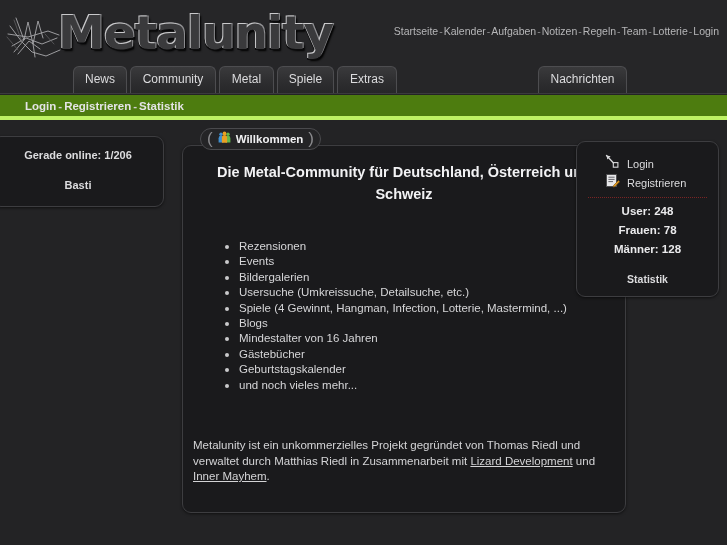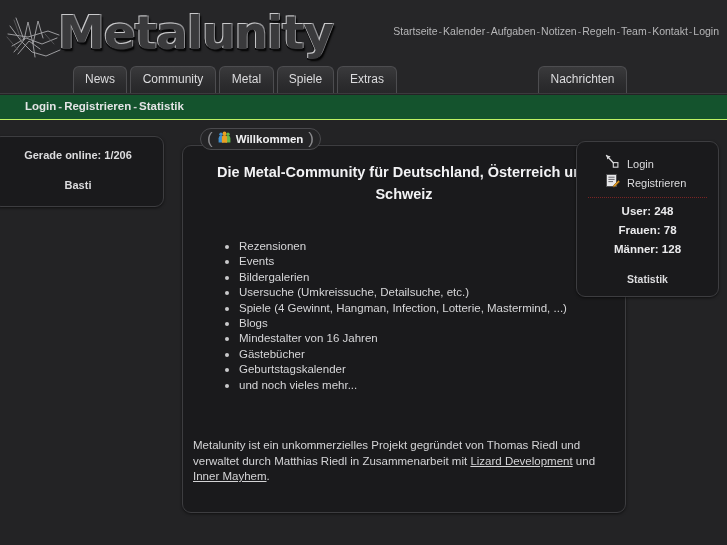--- a/index.html
+++ b/index.html
@@ -92,22 +92,22 @@
     cursor: pointer;
     white-space: nowrap;
   }
 
   
   #subnav {
     position: absolute;
     left: 0; top: 95px;
     width: 727px;
     height: 25px;
-    background: #14532d;
-    border-bottom: 1px solid #bef264;
+    background: #4d7c0f;
+    border-bottom: 4px solid #bef264;
   }
   #subnav-inner {
     position: absolute;
     left: 25px;
     top: 5px;
     font-size: 11.5px;
     font-weight: bold;
     color: #e4e4e6;
     white-space: nowrap;
   }
@@ -308,21 +308,21 @@
         <path d="M12 16 L20 38"></path>
         <path d="M43 30 L52 40"></path>
         <path d="M5 33 L16 46"></path>
       </g>
     </svg>
   </div>
 
   <div id="logo-text">Metalunity</div>
 
   <div id="top-links">
-    <a href="#">Startseite</a><span class="sep">-</span><a href="#">Kalender</a><span class="sep">-</span><a href="#">Aufgaben</a><span class="sep">-</span><a href="#">Notizen</a><span class="sep">-</span><a href="#">Regeln</a><span class="sep">-</span><a href="#">Team</a><span class="sep">-</span><a href="#">Kontakt</a><span class="sep">-</span><a href="#">Login</a>
+    <a href="#">Startseite</a><span class="sep">-</span><a href="#">Kalender</a><span class="sep">-</span><a href="#">Aufgaben</a><span class="sep">-</span><a href="#">Notizen</a><span class="sep">-</span><a href="#">Regeln</a><span class="sep">-</span><a href="#">Team</a><span class="sep">-</span><a href="#">Lotterie</a><span class="sep">-</span><a href="#">Login</a>
   </div>
 </div>
 
 <div id="tabbar">
   <div class="tab" style="left:73px;width:54px">News</div>
   <div class="tab" style="left:130px;width:86px">Community</div>
   <div class="tab" style="left:219px;width:55px">Metal</div>
   <div class="tab" style="left:277px;width:57px">Spiele</div>
   <div class="tab" style="left:337px;width:60px">Extras</div>
   <div class="tab" style="left:538px;width:89px">Nachrichten</div>

